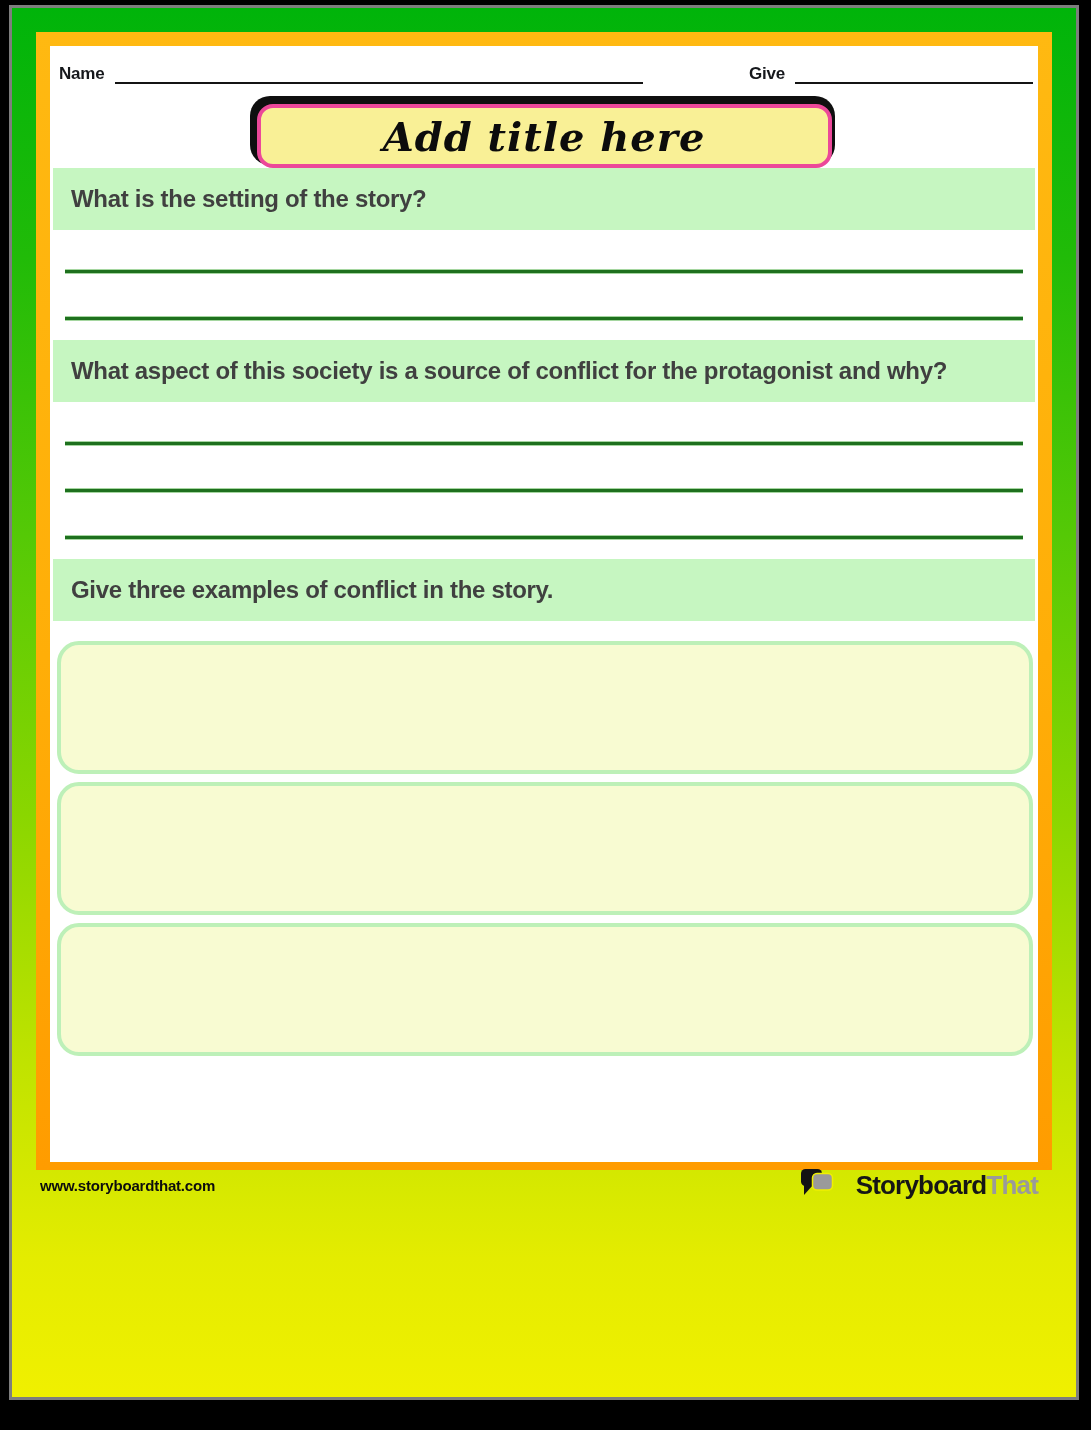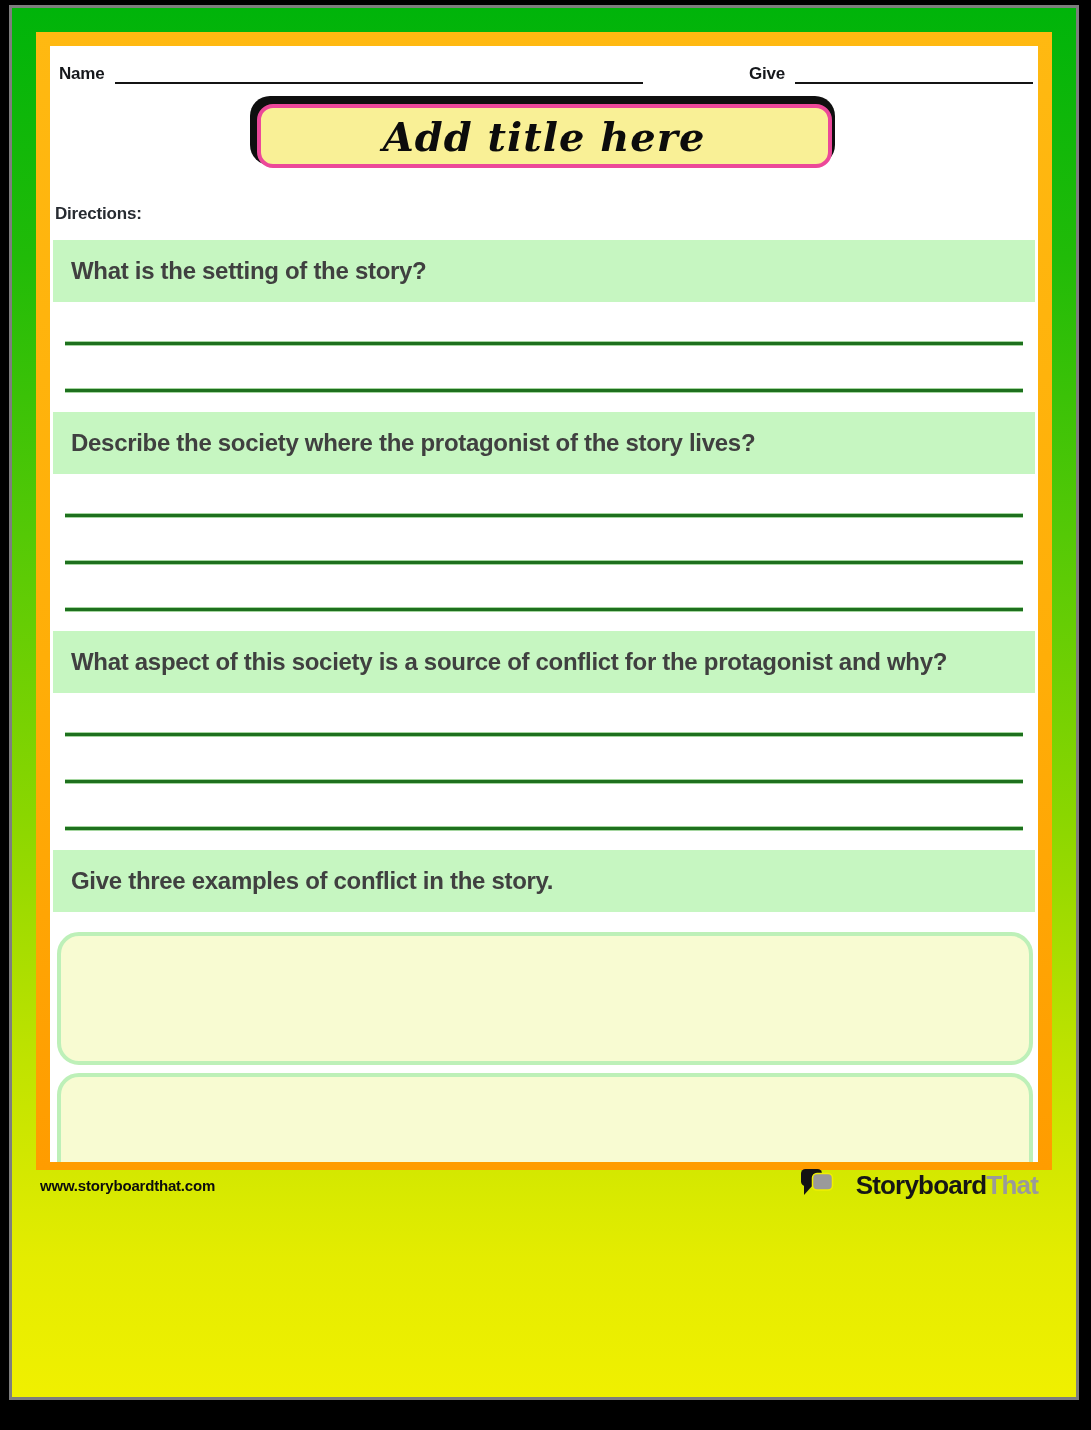--- a/index.html
+++ b/index.html
@@ -169,34 +169,27 @@
         <span class="spacer"></span>
         <span>Give</span>
         <span class="meta-line date-line"></span>
       </div>
 
       <div class="title-wrap">
         <div class="title-back"></div>
         <div class="title-box">Add title here</div>
       </div>
 
-      <div class="directions">Directions:</div>
 
       <section class="qsec">
         <div class="q-header">What is the setting of the story?</div>
         <div class="write-line"></div>
         <div class="write-line"></div>
       </section>
 
-      <section class="qsec">
-        <div class="q-header">Describe the society where the protagonist of the story lives?</div>
-        <div class="write-line"></div>
-        <div class="write-line"></div>
-        <div class="write-line"></div>
-      </section>
 
       <section class="qsec">
         <div class="q-header">What aspect of this society is a source of conflict for the protagonist and why?</div>
         <div class="write-line"></div>
         <div class="write-line"></div>
         <div class="write-line"></div>
       </section>
 
       <section class="qsec qsec-boxes">
         <div class="q-header">Give three examples of conflict in the story.</div>

